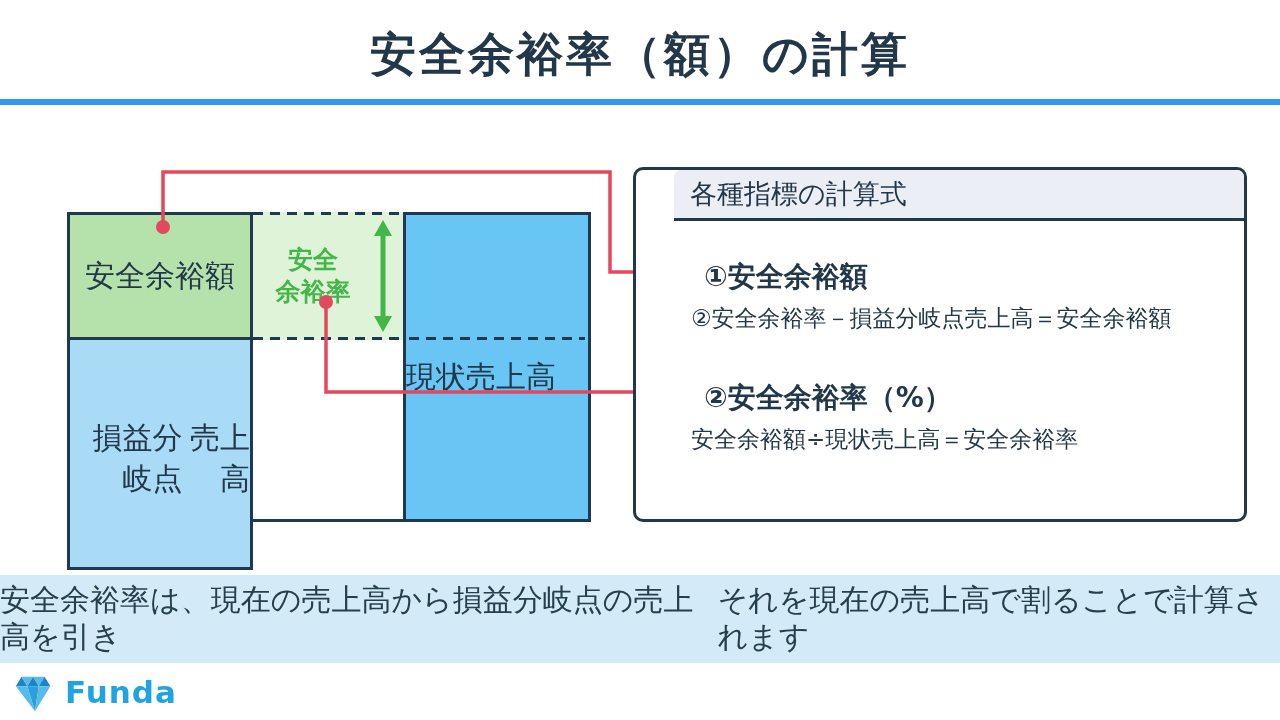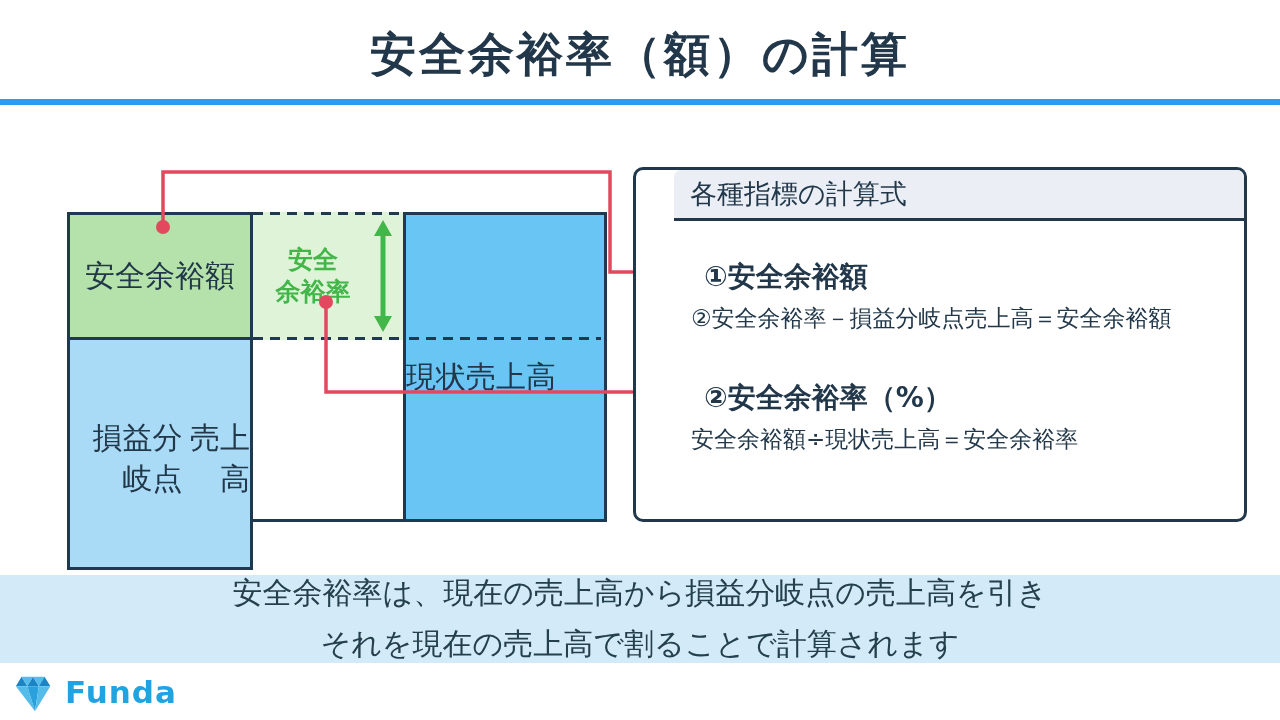--- a/index.html
+++ b/index.html
@@ -15,21 +15,21 @@
   .diagram{position:absolute;left:67px;top:212px;width:524px;height:310px;}
   .cell{position:absolute;box-sizing:border-box;display:flex;flex-direction:row;
         align-items:center;justify-content:center;text-align:center;
         font-size:30px;line-height:1.35;color:#22384a;}
   .cell-green{left:0;top:0;width:186px;height:128px;background:#b5e2ab;border:3px solid #1f3a50;}
   .cell-lightblue{left:0;top:128px;width:186px;height:230px;background:#a9dbf6;
                   border:3px solid #1f3a50;border-top:none;justify-content:flex-start;padding-top:10px;text-align:right;}
   .cell-lightgreen{left:186px;top:0;width:150px;height:128px;background:#def3d8;}
   .cell-white{left:186px;top:128px;width:150px;height:182px;background:#ffffff;
               border-bottom:3px solid #1f3a50;}
-  .cell-blue{left:336px;top:0;width:204px;height:310px;background:#69c6f4;
+  .cell-blue{left:336px;top:0;width:188px;height:310px;background:#69c6f4;
              border:3px solid #1f3a50;justify-content:flex-start;padding-top:20px;}
   .dash-h{position:absolute;height:3px;
           background:repeating-linear-gradient(90deg,#1f3a50 0 10px,transparent 10px 17px);}
   .dash-mid-top{left:186px;top:0;width:150px;}
   .dash-mid-bottom{left:186px;top:125px;width:150px;}
   .dash-blue{left:3px;right:3px;top:122px;position:absolute;height:3px;
           background:repeating-linear-gradient(90deg,#1f3a50 0 10px,transparent 10px 17px);}
   .rate-label{position:absolute;left:2px;top:0;width:116px;height:128px;display:flex;
               flex-direction:column;align-items:center;justify-content:center;
               font-size:25px;font-weight:800;color:#43b649;line-height:1.3;}
@@ -46,21 +46,21 @@
                 padding-left:16px;font-size:27px;color:#22384a;margin-left:38px;}
   .formula-heading{position:absolute;left:30px;font-size:28px;font-weight:800;color:#22384a;margin-left:38px;}
   .heading-1{top:88px;}
   .heading-2{top:209px;}
   .formula-text{position:absolute;left:55px;font-size:23px;color:#22384a;}
   .formula-1{top:133px;}
   .formula-2{top:254px;}
 
   
   .footer-note{position:absolute;left:0;top:575px;width:1280px;height:88px;background:#d3eaf8;
-               display:flex;flex-direction:column;align-items:center;justify-content:space-between;
+               display:flex;flex-direction:row;align-items:center;justify-content:flex-start;
                font-size:30px;line-height:1.22;color:#24404f;}
 
   
   .logo{position:absolute;left:12px;top:668px;display:flex;align-items:center;gap:7px;}
   .logo-text{font-size:31px;font-weight:800;color:#21a3e1;letter-spacing:1px;}
 </style>
 </head>
 <body>
 
 <div class="canvas">

